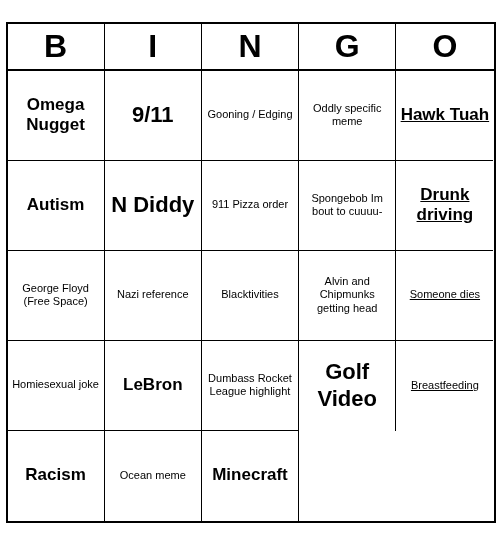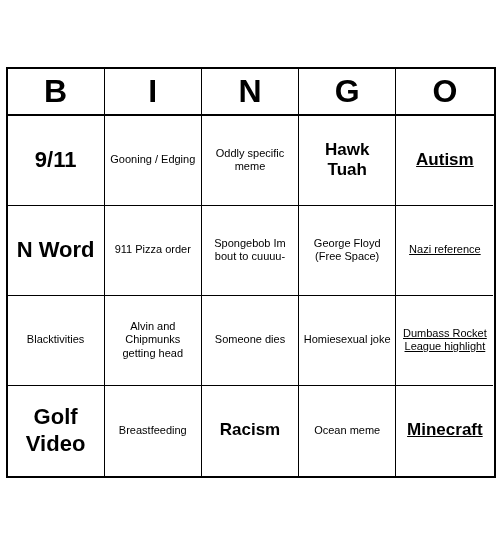--- a/index.html
+++ b/index.html
@@ -80,34 +80,37 @@
 
 <div class="bingo-card">
   <div class="bingo-header">
   <div class="bingo-letter">B</div>
       <div class="bingo-letter">I</div>
       <div class="bingo-letter">N</div>
       <div class="bingo-letter">G</div>
       <div class="bingo-letter">O</div>
     </div>
   <div class="bingo-grid">
+  <div class="bingo-cell medium-text">Omega Nugget</div>
       <div class="bingo-cell large-text">9/11</div>
       <div class="bingo-cell small-text">Gooning / Edging</div>
       <div class="bingo-cell small-text">Oddly specific meme</div>
       <div class="bingo-cell medium-text">Hawk Tuah</div>
       <div class="bingo-cell medium-text">Autism</div>
-      <div class="bingo-cell large-text">N Word</div>
+      <div class="bingo-cell large-text">N Diddy</div>
       <div class="bingo-cell small-text">911 Pizza order</div>
       <div class="bingo-cell small-text">Spongebob Im bout to cuuuu-</div>
+      <div class="bingo-cell medium-text">Drunk driving</div>
       <div class="bingo-cell free-space">George Floyd (Free Space)</div>
       <div class="bingo-cell small-text">Nazi reference</div>
       <div class="bingo-cell small-text">Blacktivities</div>
       <div class="bingo-cell small-text">Alvin and Chipmunks getting head</div>
       <div class="bingo-cell small-text">Someone dies</div>
       <div class="bingo-cell small-text">Homiesexual joke</div>
+      <div class="bingo-cell medium-text">LeBron</div>
       <div class="bingo-cell small-text">Dumbass Rocket League highlight</div>
       <div class="bingo-cell large-text">Golf Video</div>
       <div class="bingo-cell small-text">Breastfeeding</div>
       <div class="bingo-cell medium-text">Racism</div>
       <div class="bingo-cell small-text">Ocean meme</div>
       <div class="bingo-cell medium-text">Minecraft</div>
     </div>
 </div>
 
 </body></html>

